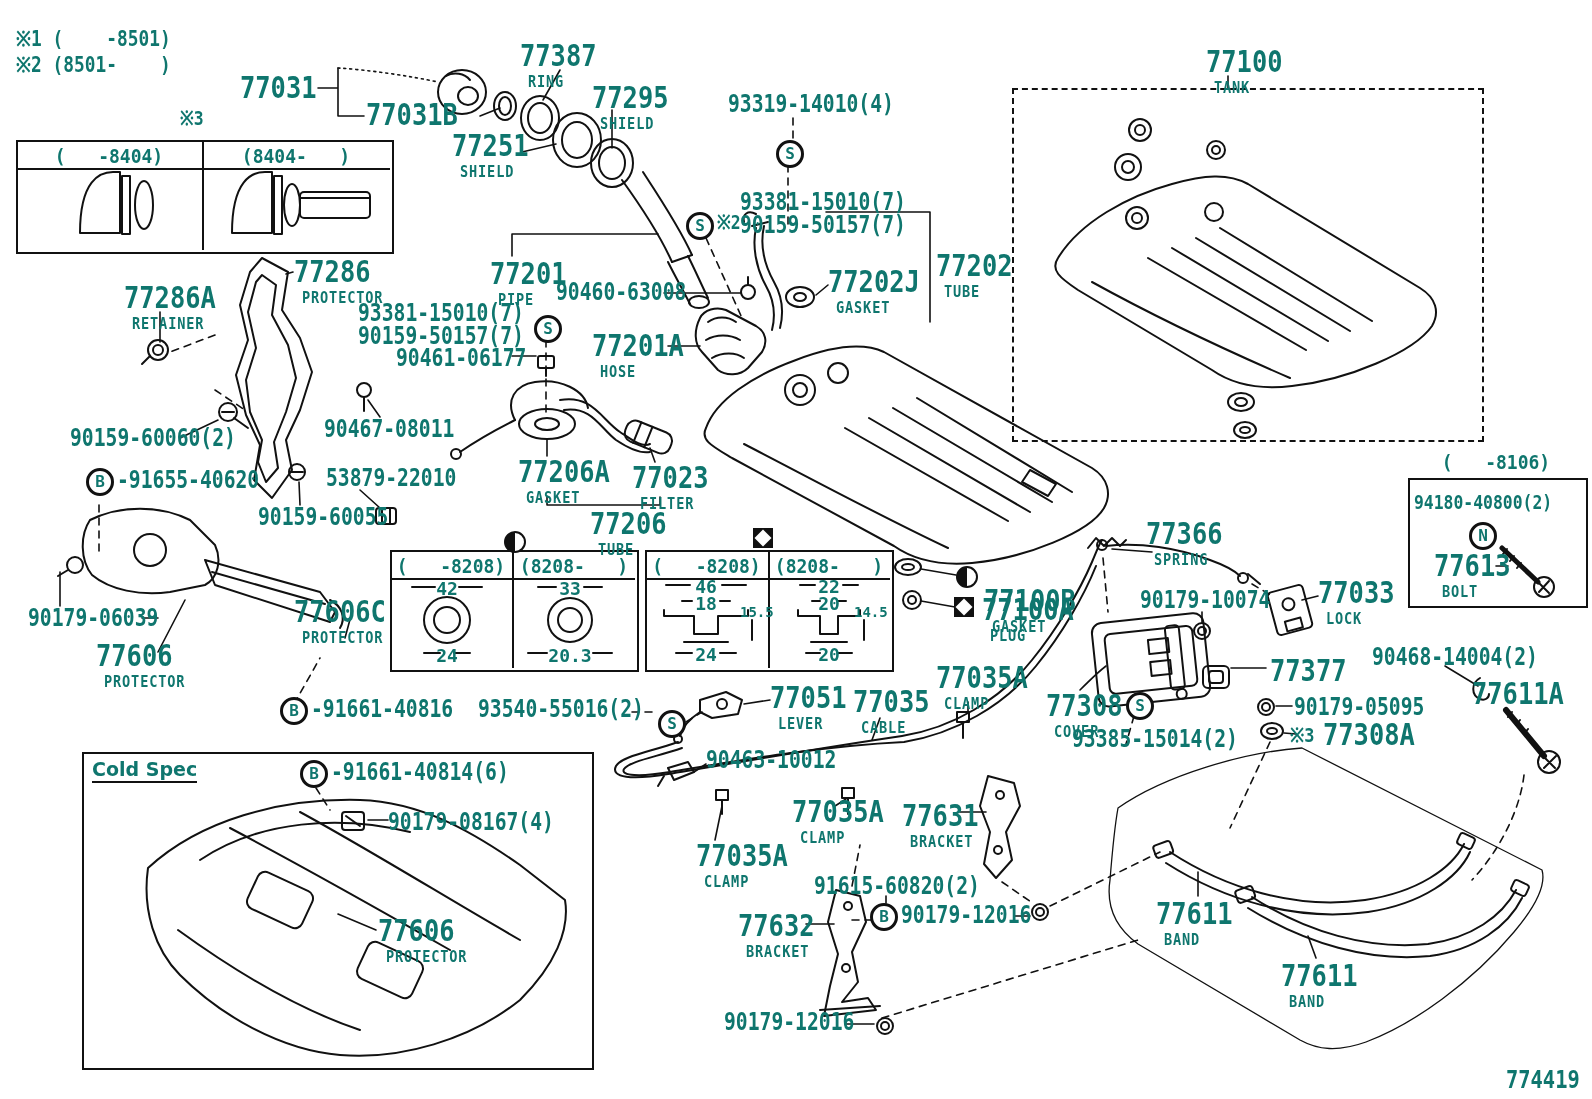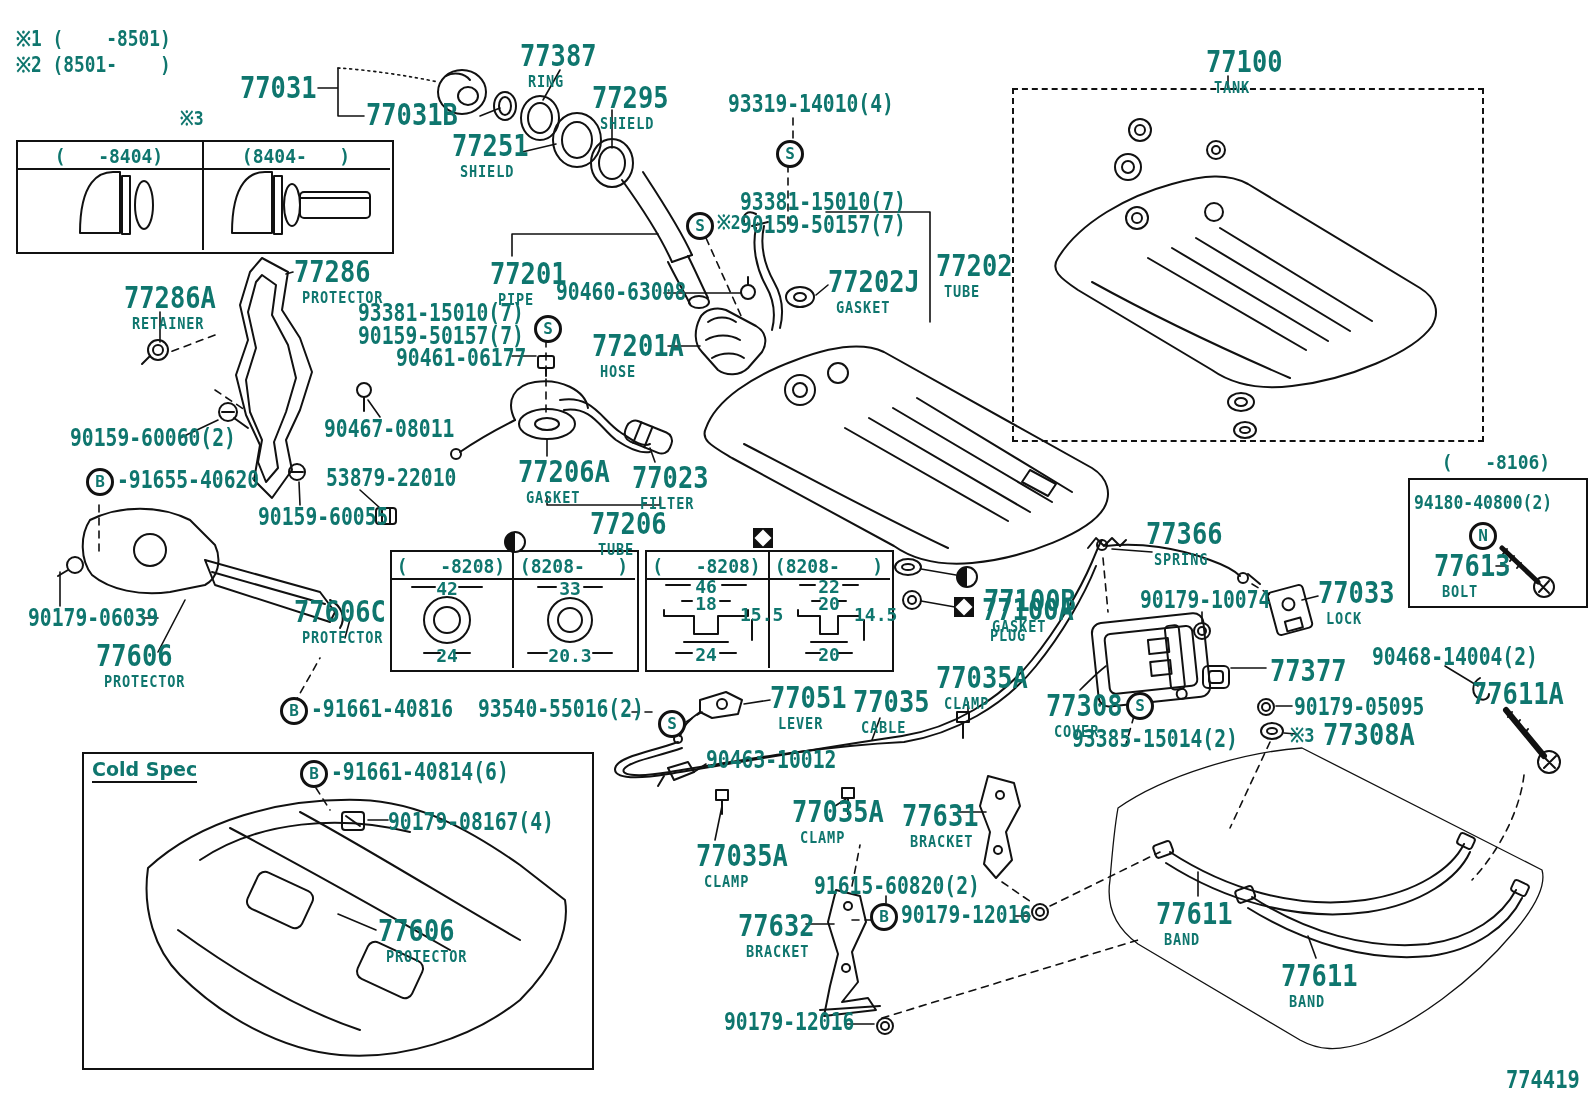--- a/index.html
+++ b/index.html
@@ -20,21 +20,21 @@
   .circ{display:inline-block;width:22px;height:22px;border:3px solid #111;border-radius:50%;
         font-size:16px;font-weight:bold;text-align:center;line-height:22px;margin-right:3px;
         vertical-align:top;background:#fff;}
   .note{position:absolute;font-size:21px;font-weight:bold;white-space:pre;
         transform:scaleX(.85);transform-origin:0 0;z-index:3;}
   .boxframe{position:absolute;border:2px solid #111;background:transparent;z-index:2;}
   .boxframe.dashed{border-style:dashed;}
   .cellhead{position:absolute;font-size:20px;font-weight:bold;text-align:center;
             white-space:pre;z-index:3;transform:scaleX(.9);transform-origin:50% 0;}
   .dimnum{position:absolute;width:60px;font-size:18px;font-weight:bold;text-align:center;z-index:3;}
-  .dimnum.side{width:50px;text-align:left;font-size:18px;}
+  .dimnum.side{width:50px;text-align:left;font-size:14px;}
   .vline{position:absolute;width:2px;background:#111;z-index:2;}
   .hline{position:absolute;height:2px;background:#111;z-index:2;}
   .coldtitle{position:absolute;font-family:"DejaVu Sans",sans-serif;font-size:19px;
              font-weight:bold;border-bottom:2px solid #111;padding-bottom:1px;z-index:3;}
   .icon-half{position:absolute;width:18px;height:18px;border:2px solid #111;border-radius:50%;
              background:linear-gradient(90deg,#111 0 50%,#fff 50% 100%);z-index:3;}
   .icon-diamond{position:absolute;width:20px;height:20px;background:#111;z-index:3;}
   .icon-diamond::after{content:"";position:absolute;left:4px;top:4px;width:12px;height:12px;
              background:#fff;transform:rotate(45deg);}
   .pagenum{position:absolute;font-size:24px;font-weight:bold;z-index:3;

